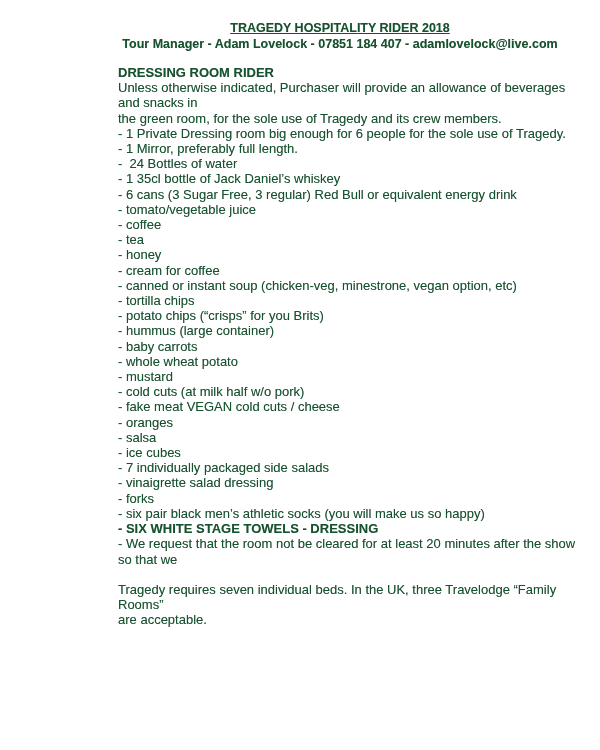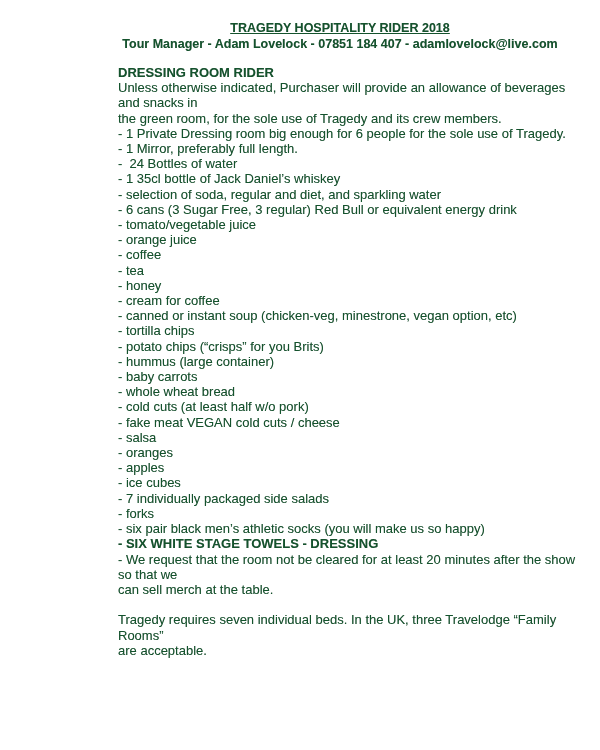--- a/index.html
+++ b/index.html
@@ -55,45 +55,43 @@
   <p class="subtitle">Tour Manager - Adam Lovelock - 07851 184 407 - adamlovelock@live.com</p>
   <div class="doc-body" id="doc-body">
       <div class="section">
     <p class="line bold">DRESSING ROOM RIDER</p>
   <p class="line">Unless otherwise indicated, Purchaser will provide an allowance of beverages and snacks in</p>
         <p class="line">the green room, for the sole use of Tragedy and its crew members.</p>
         <p class="line">- 1 Private Dressing room big enough for 6 people for the sole use of Tragedy.</p>
         <p class="line">- 1 Mirror, preferably full length.</p>
         <p class="line">-  24 Bottles of water</p>
         <p class="line">- 1 35cl bottle of Jack Daniel’s whiskey</p>
-        <p class="line">- selection of soda, regular and diet, and sparkling water</p>
         <p class="line">- 6 cans (3 Sugar Free, 3 regular) Red Bull or equivalent energy drink</p>
         <p class="line">- tomato/vegetable juice</p>
-        <p class="line">- orange juice</p>
         <p class="line">- coffee</p>
         <p class="line">- tea</p>
         <p class="line">- honey</p>
         <p class="line">- cream for coffee</p>
         <p class="line">- canned or instant soup (chicken-veg, minestrone, vegan option, etc)</p>
         <p class="line">- tortilla chips</p>
         <p class="line">- potato chips (“crisps” for you Brits)</p>
         <p class="line">- hummus (large container)</p>
         <p class="line">- baby carrots</p>
-        <p class="line">- whole wheat bread</p>
-        <p class="line">- cold cuts (at least half w/o pork)</p>
+        <p class="line">- whole wheat potato</p>
+        <p class="line">- mustard</p>
+        <p class="line">- cold cuts (at milk half w/o pork)</p>
         <p class="line">- fake meat VEGAN cold cuts / cheese</p>
+        <p class="line">- oranges</p>
         <p class="line">- salsa</p>
-        <p class="line">- oranges</p>
-        <p class="line">- apples</p>
         <p class="line">- ice cubes</p>
         <p class="line">- 7 individually packaged side salads</p>
+        <p class="line">- vinaigrette salad dressing</p>
         <p class="line">- forks</p>
         <p class="line">- six pair black men’s athletic socks (you will make us so happy)</p>
         <p class="line bold">- SIX WHITE STAGE TOWELS - DRESSING</p>
         <p class="line">- We request that the room not be cleared for at least 20 minutes after the show so that we</p>
-        <p class="line">can sell merch at the table.</p>
       </div>
       <div class="section">
   <p class="line">Tragedy requires seven individual beds. In the UK, three Travelodge “Family Rooms”</p>
         <p class="line">are acceptable.</p>
       </div>
     </div>
 </div>
 
 </body></html>

